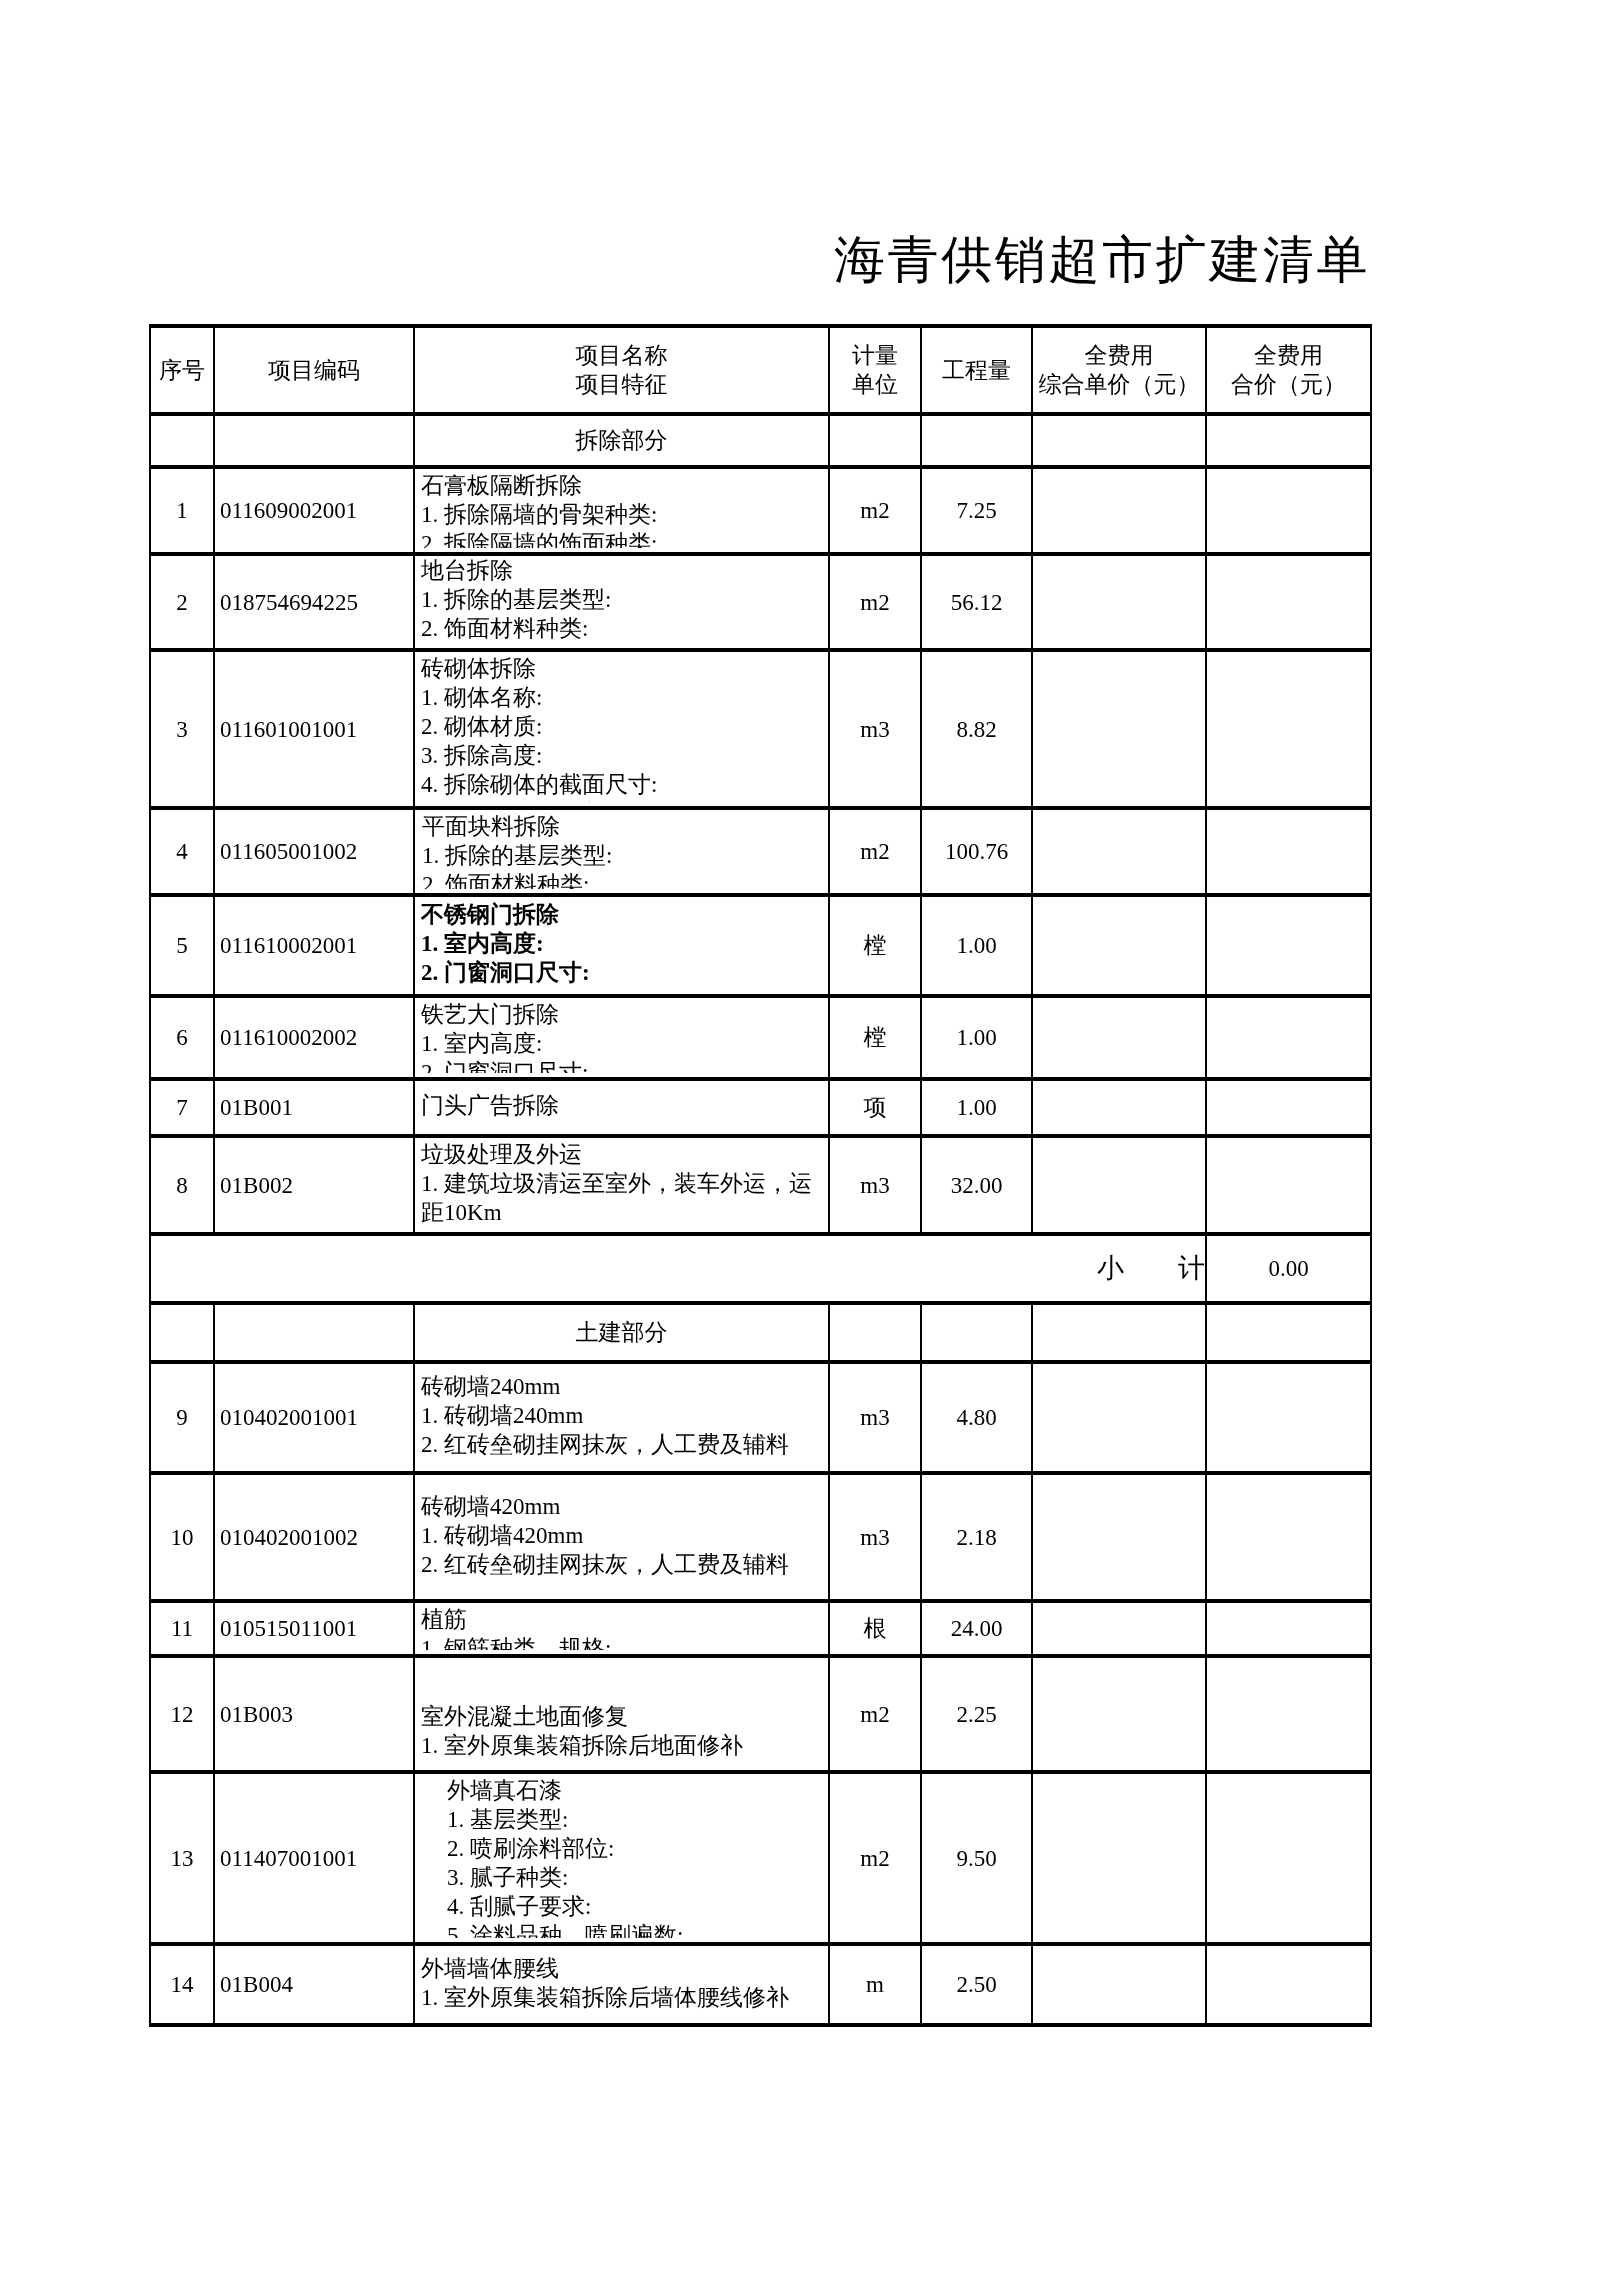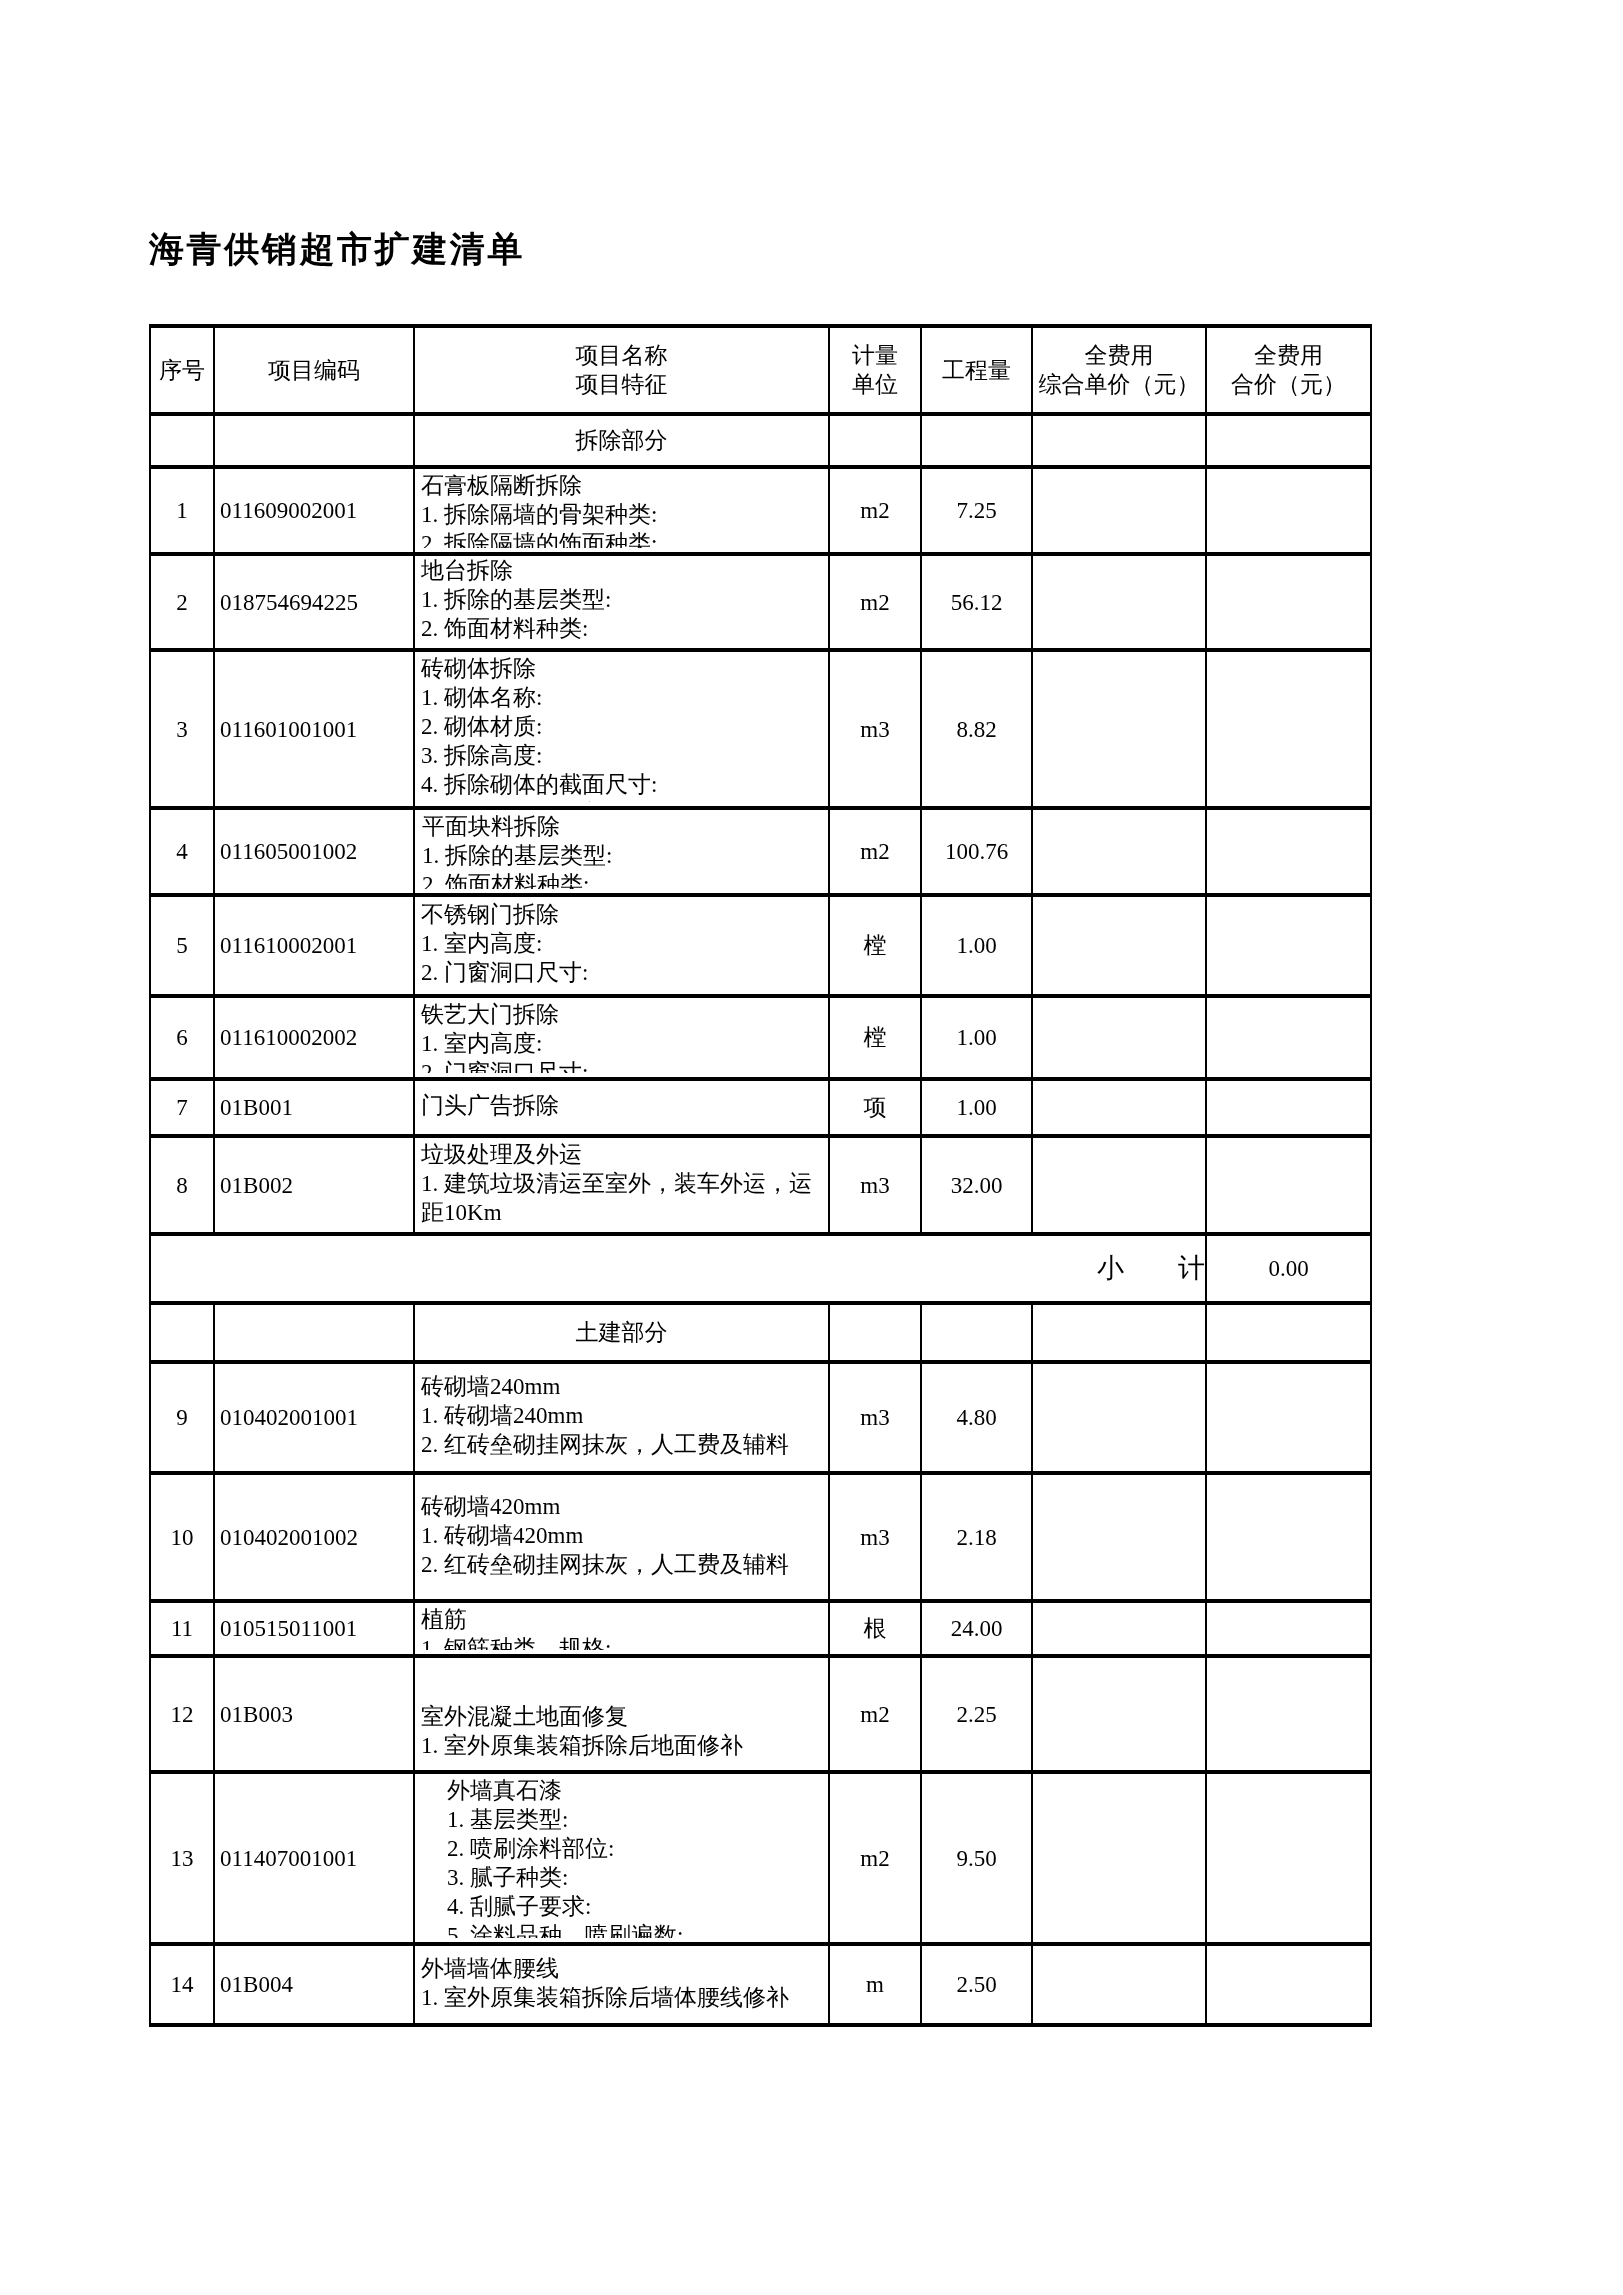--- a/index.html
+++ b/index.html
@@ -2,23 +2,23 @@
 <html style="font-size:8.2px"><head>
 <meta charset="utf-8">
 <style>
   html,body{margin:0;padding:0;}
   body{
     width:1623px;height:2295px;background:#ffffff;position:relative;
     font-family:"Liberation Serif","DejaVu Serif",serif;color:#000;
   }
   .doc-title{
     position:absolute;left:149px;top:226px;width:1221px;
-    text-align:left;white-space:nowrap;
+    text-align:right;white-space:nowrap;
     font-family:"DejaVu Sans","Liberation Sans",sans-serif;
-    font-weight:700;font-size:35px;letter-spacing:2.6px;
+    font-weight:400;font-size:51px;letter-spacing:2.6px;
   }
   table.boq{
     position:absolute;left:149px;top:324px;width:1221px;
     border-collapse:collapse;table-layout:fixed;
     font-size:23px;line-height:29px;
   }
   td,th{
     border:2px solid #000;border-top-width:4.1px;border-bottom-width:4.1px;
     padding:0;margin:0;font-weight:normal;overflow:hidden;
   }
@@ -143,21 +143,21 @@
         </td>
         <td class="c-unit">m2</td>
         <td class="c-qty">100.76</td>
         <td class="c-price"></td>
         <td class="c-total"></td>
       </tr>
       <tr style="height: 101px;">
         <td class="c-no">5</td>
         <td class="c-code">011610002001</td>
         <td class="c-name">
-          <div class="namewrap" style="height: 93px;">
+          <div class="namewrap" style="height: 93px; font-weight: bold;">
             <div>不锈钢门拆除</div>
             <div>1. 室内高度:</div>
             <div>2. 门窗洞口尺寸:</div>
           </div>
         </td>
         <td class="c-unit">樘</td>
         <td class="c-qty">1.00</td>
         <td class="c-price"></td>
         <td class="c-total"></td>
       </tr>

